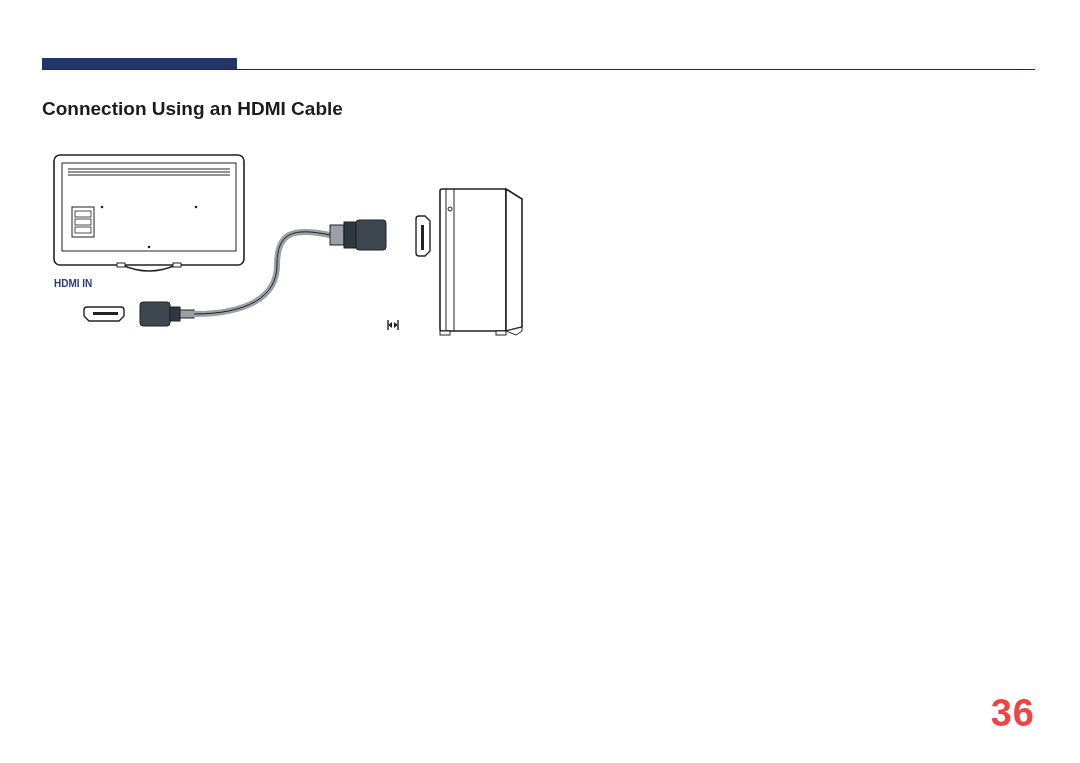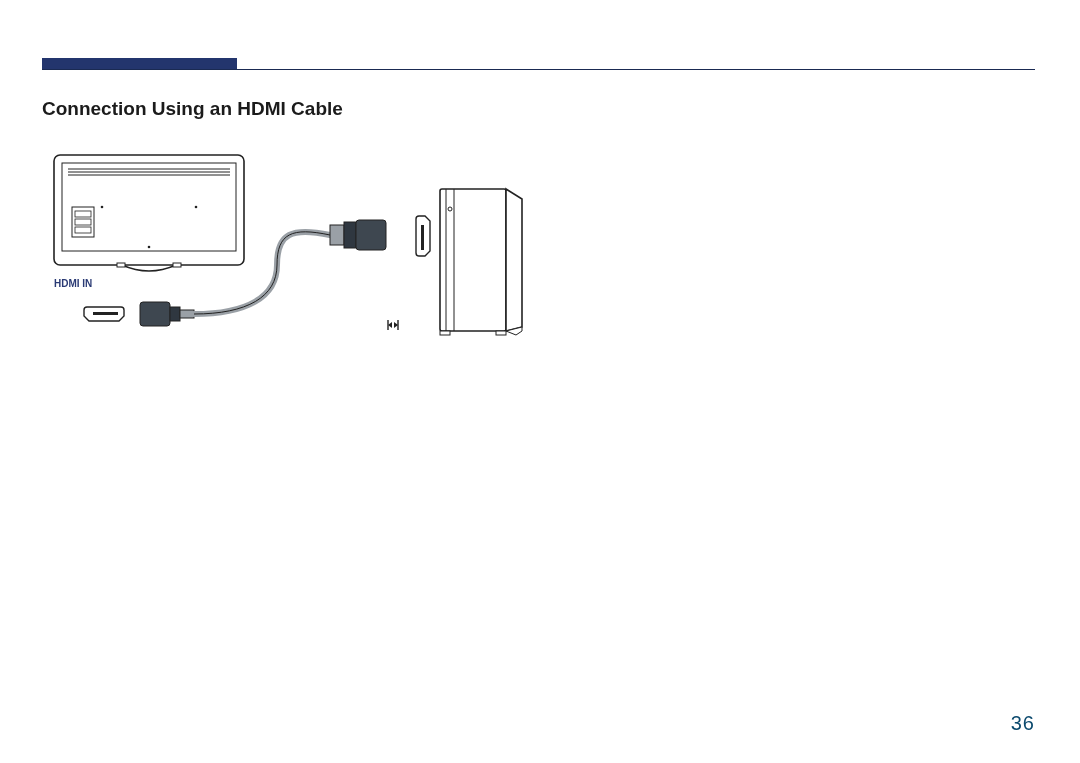--- a/index.html
+++ b/index.html
@@ -33,23 +33,23 @@
     position: absolute;
     top: 147px;
     left: 42px;
     width: 520px;
     height: 210px;
   }
   .page-number {
     position: absolute;
     right: 42px;
     bottom: 28px;
-    font-size: 20px;
-    color: #0c4a6e;
-    font-weight: 400;
+    font-size: 38px;
+    color: #ef4444;
+    font-weight: 700;
     letter-spacing: 1px;
   }
 </style>
 </head>
 <body>
 
 <div class="page">
 
   <div class="header-accent"></div>
   <div class="header-rule"></div>

